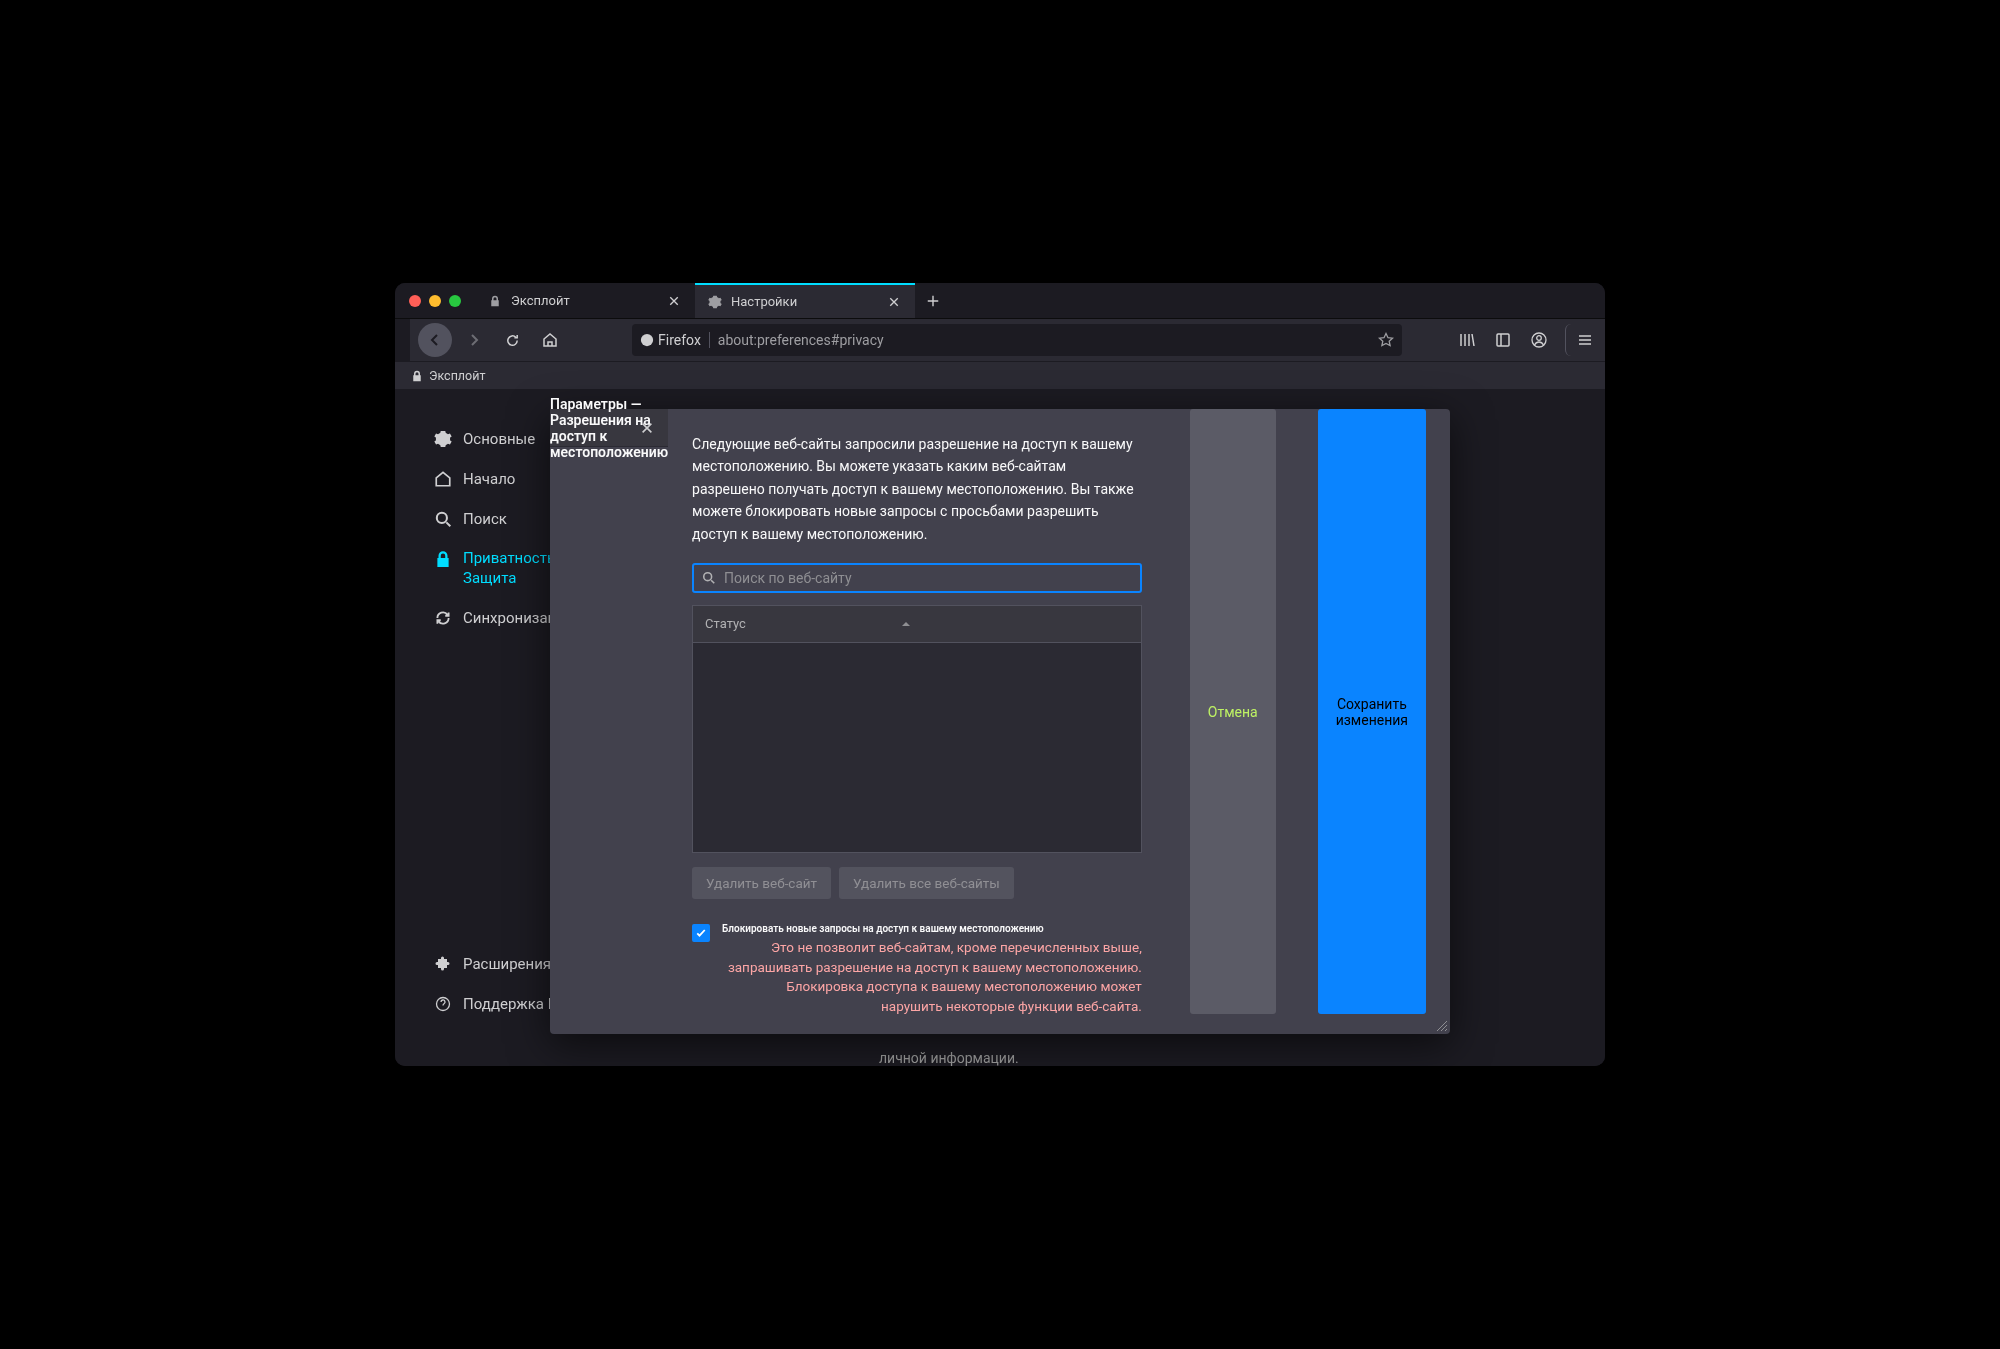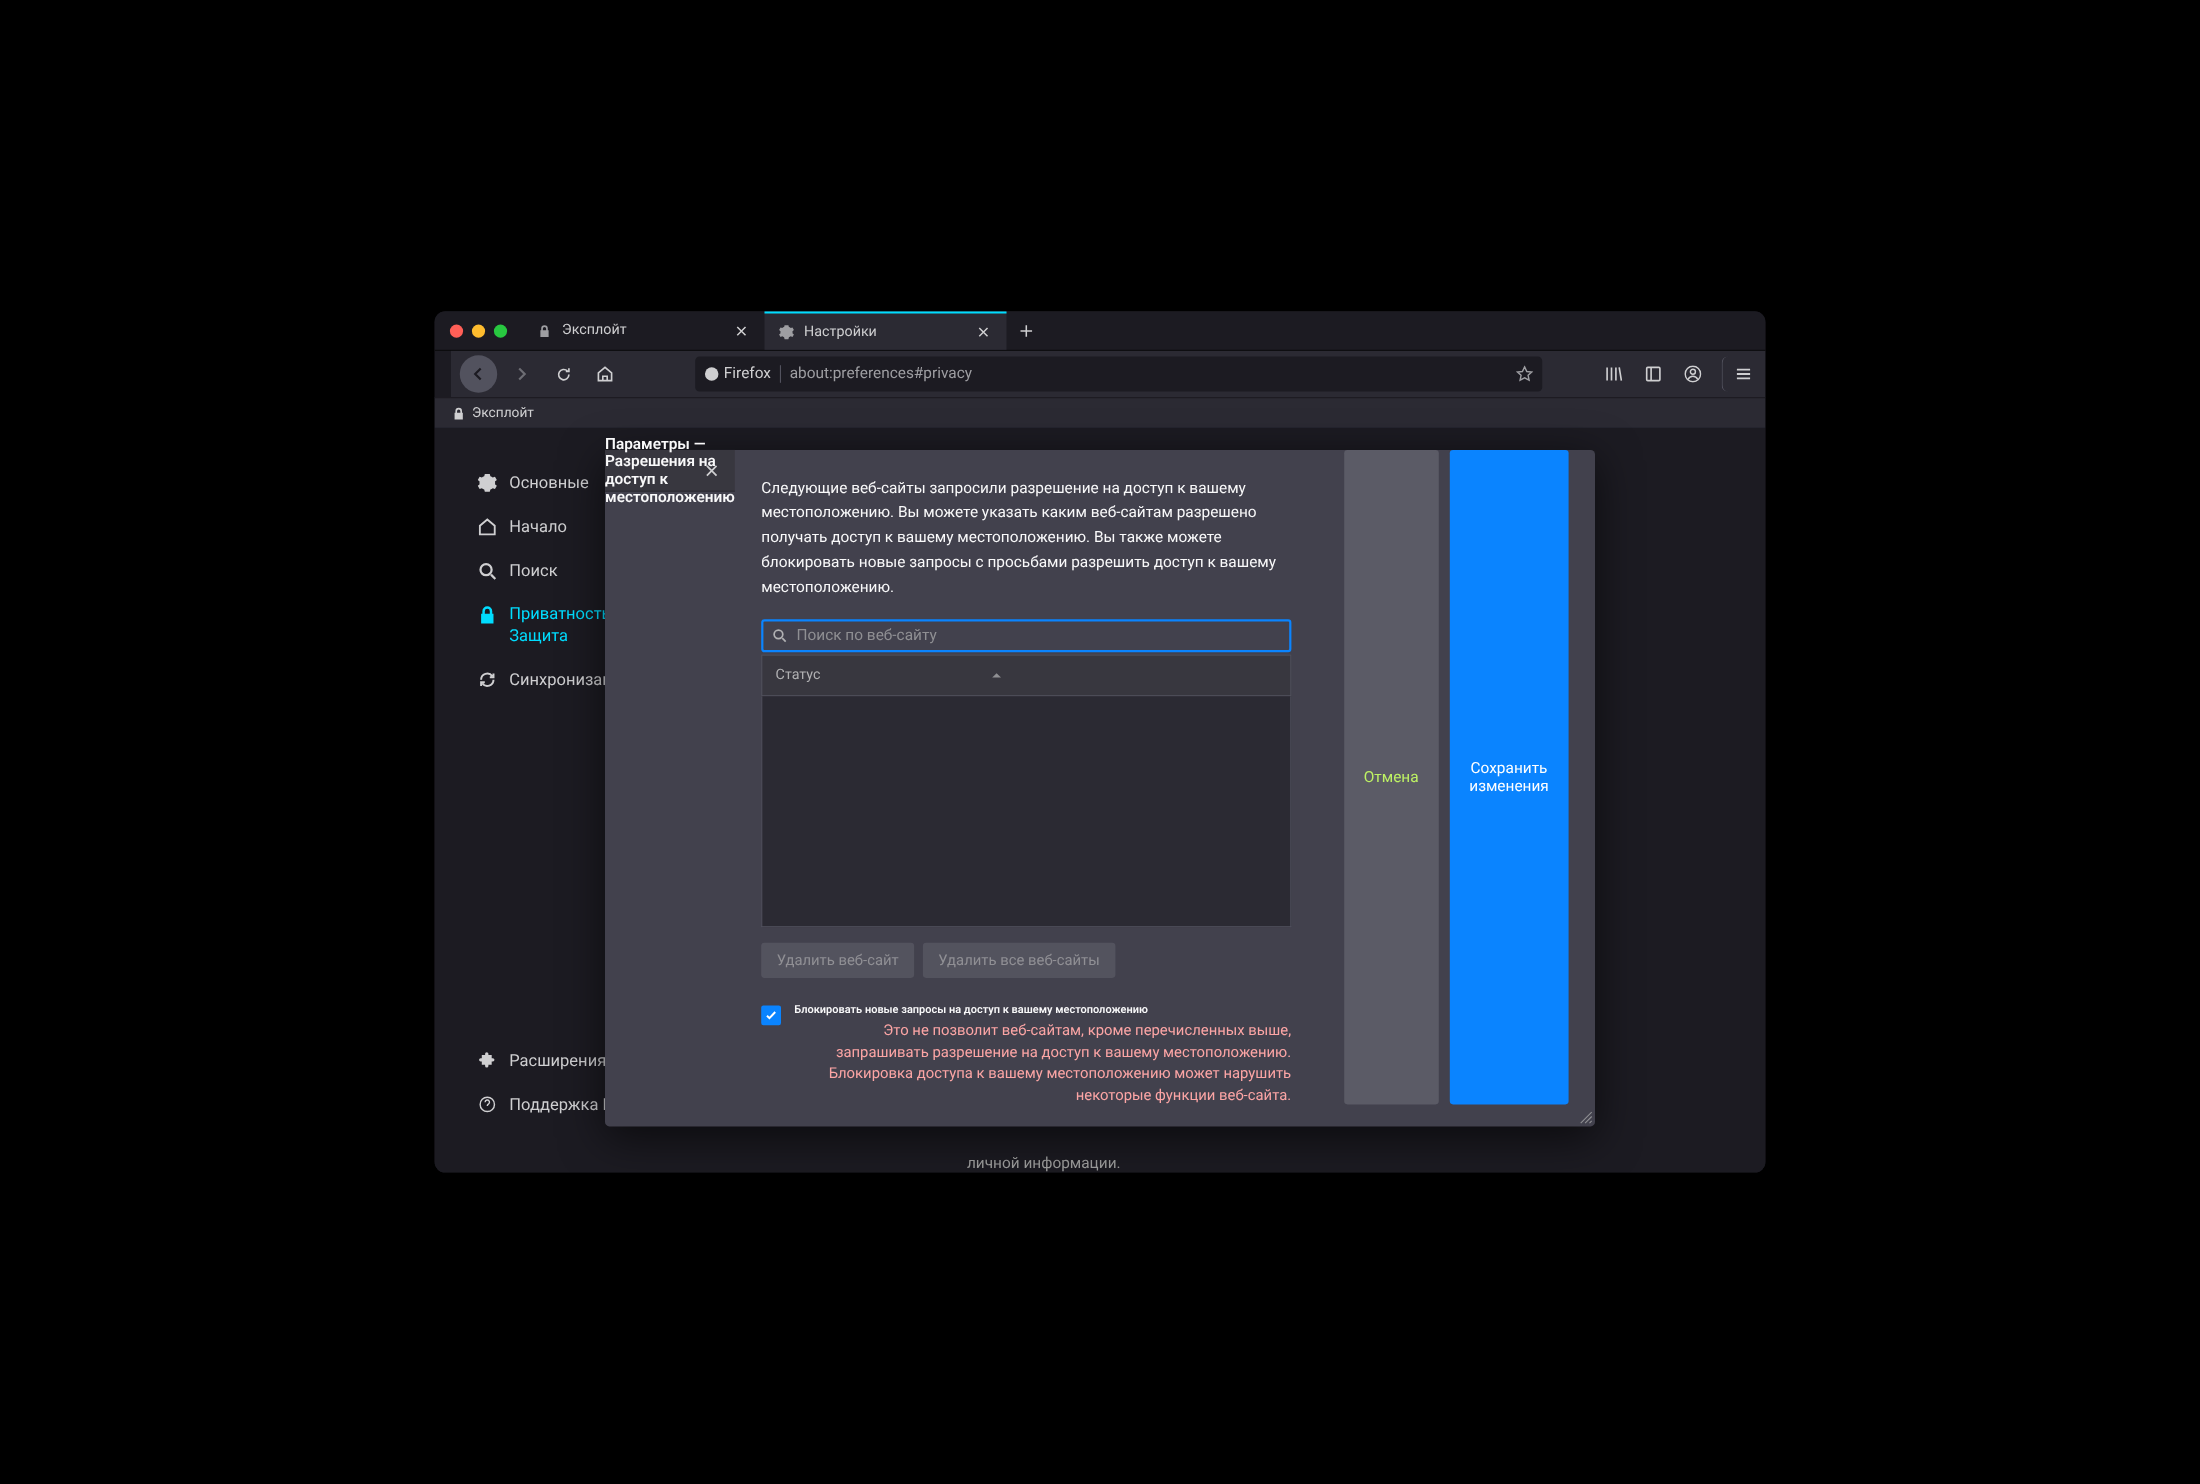--- a/index.html
+++ b/index.html
@@ -48,21 +48,21 @@
   .page-body { flex:1; padding: 40px; color:#cfcfd1; font-size:15px; overflow:hidden; position:relative;}
   .page-body .cut-text { position:absolute; bottom:0; left:260px; color:#9e9e9e; font-size:14px;}
   
   
   .dialog-scrim { position:absolute; top:106px; left:0; right:0; bottom:0; display:flex; align-items:flex-start; justify-content:center; }
   .dialog { width: 900px; margin-top: 20px; background: #42414d; border-radius: 4px; box-shadow: 0 10px 40px rgba(0,0,0,0.6); color: #f9f9fa; display:flex; flex-direction:row; position:relative;}
   .dialog-header { height: 38px; background:#38373f; display:flex; align-items:center; justify-content:center; border-bottom:1px solid #2b2a33; font-size:14px; font-weight:600; position:relative;}
   .dialog-close { position:absolute; right:10px; top:8px; width:22px; height:22px; display:flex; align-items:center; justify-content:center; color:#cfcfd1; border-radius:3px; cursor:default;}
   .dialog-body { padding: 24px 24px 18px; }
   .desc { font-size: 14px; line-height: 1.6; color:#f9f9fa; margin-bottom: 18px;}
-  .search-wrap { border: 2px solid #0a84ff; border-radius: 3px; display:flex; align-items:center; padding: 5px 8px; background:#42414d; margin-bottom:2px;}
+  .search-wrap { border: 2px solid #0a84ff; border-radius: 3px; display:flex; align-items:center; padding: 5px 8px; background:#42414d; margin-bottom:12px;}
   .search-wrap .search-icon { width:14px; height:14px; margin-right:8px; color:#b1b1b3;}
   .search-wrap input { flex:1; background:transparent; border:none; outline:none; color:#f9f9fa; font-size:14px;}
   .search-wrap input::placeholder { color:#8f8f93; }
   
   .table-head { display:flex; background:#38373f; border:1px solid #52525e; height:38px; align-items:stretch;}
   .th { display:flex; align-items:center; padding:0 12px; font-size:13px; color:#b1b1b3; }
   .th.website { flex: 1; border-right:1px solid #52525e;}
   .th.status { width: 230px; justify-content:space-between;}
   .sort-icon { color:#8f8f93; }
   .table-body { height: 210px; background:#2b2a33; border:1px solid #52525e; border-top:none; margin-bottom:14px;}
@@ -71,21 +71,21 @@
   .btn-flat { background:#5b5b66; color:#b1b1b3; border:none; padding: 8px 14px; font-size:13.5px; border-radius:3px; cursor:default; opacity:0.7;}
   
   .check-row { display:flex; gap:12px; }
   .checkbox { width:18px; height:18px; border:2px solid #0a84ff; background:#0a84ff; border-radius:2px; display:flex; align-items:center; justify-content:center; flex-shrink:0; margin-top:1px;}
   .check-content .check-label { font-size:10px; font-weight:600; color:#f9f9fa; margin-bottom:4px;}
   .check-content .check-desc { font-size:13.5px; color:#fca5a5; line-height:1.45;text-align:right;}
   
   .dialog-footer { display:flex; justify-content:flex-end; gap:10px; padding: 0 24px 20px;}
   .btn { padding: 8px 18px; font-size:14px; border:none; border-radius:3px; cursor:default;}
   .btn-cancel { background:#5b5b66; color:#bef264;}
-  .btn-primary { background:#0a84ff; color:#ffffff;}
+  .btn-primary { background:#0a84ff; color:#000000;margin-left:32px;}
   .resize-grip { position:absolute; right:2px; bottom:2px; width:14px; height:14px; color:#8f8f93;}
   
   svg { display:block; }
 </style>
 </head>
 <body>
 
 <div class="window">
 
   <div class="titlebar">

